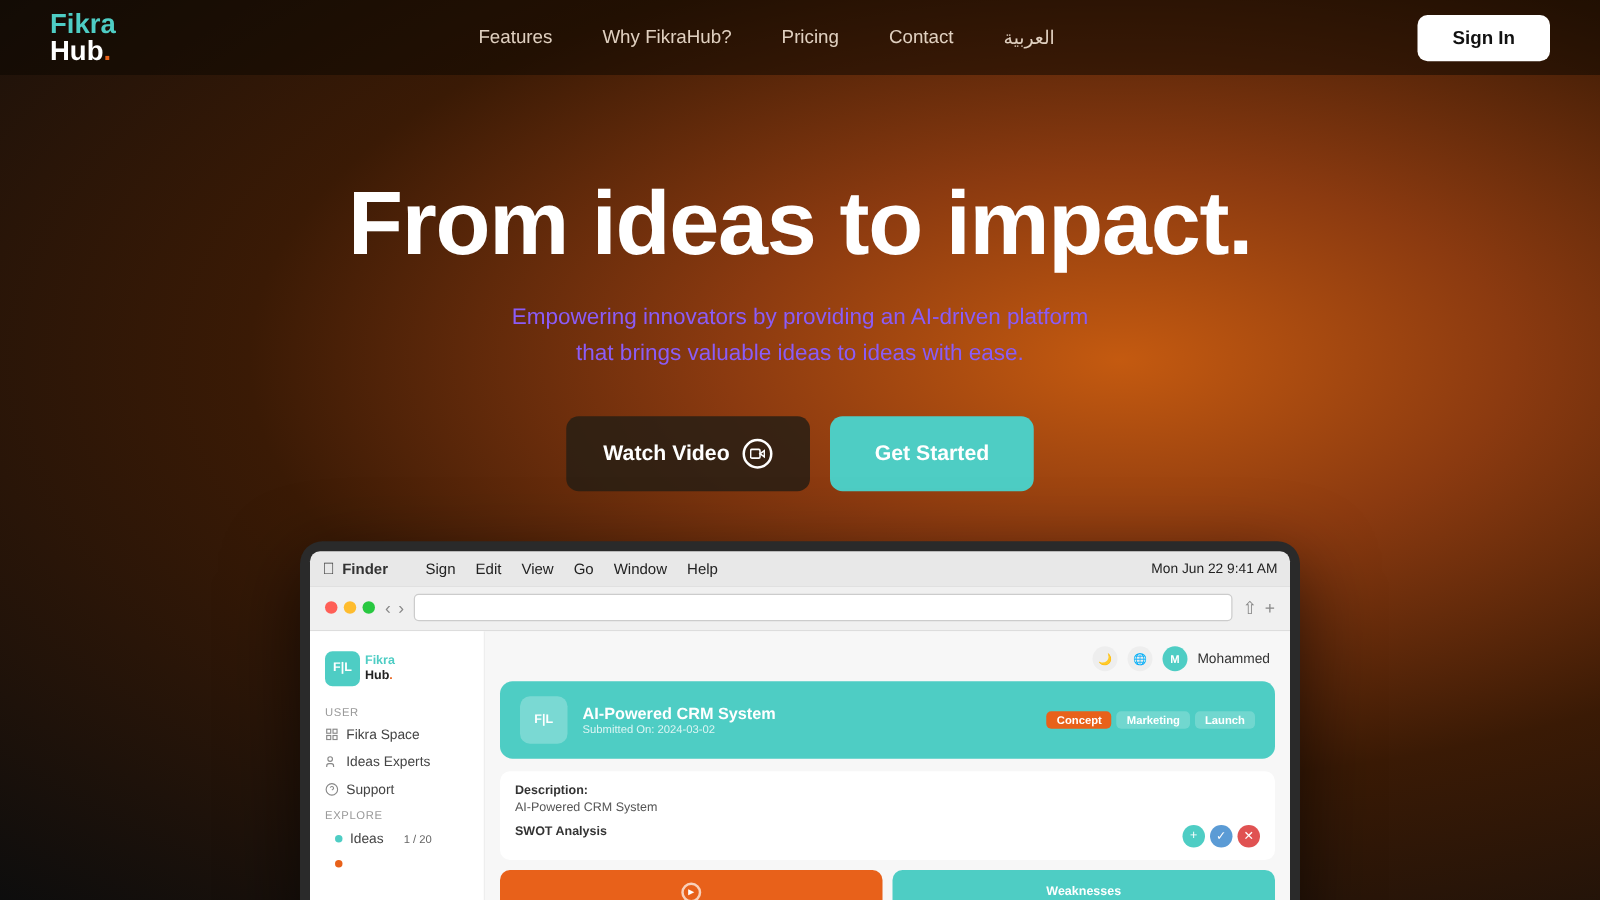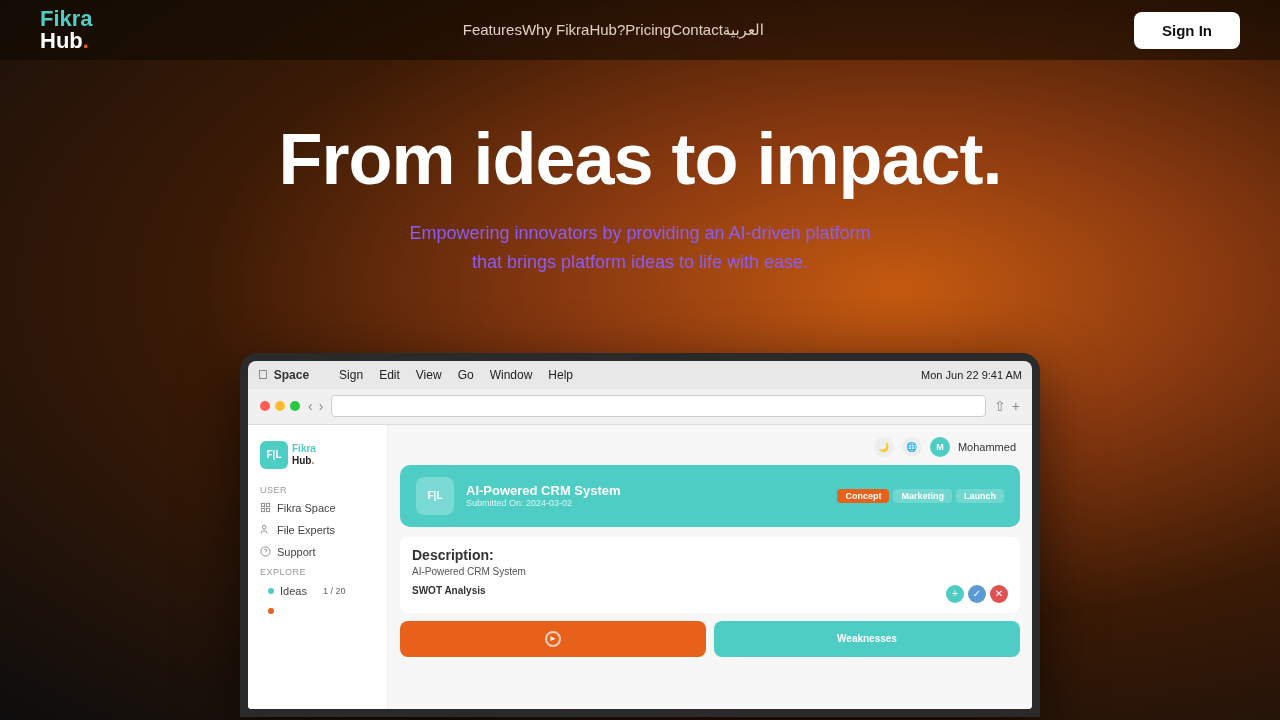--- a/index.html
+++ b/index.html
@@ -45,20 +45,21 @@
       font-size: 22px;
       font-weight: 700;
       color: #fff;
     }
     .logo-dot {
       color: #e8611a;
     }
 
     .nav-links {
       display: flex;
+      gap: 40px;
       list-style: none;
     }
     .nav-links li a {
       color: #e0d0c0;
       text-decoration: none;
       font-size: 15px;
       font-weight: 400;
     }
 
     .sign-in-btn {
@@ -70,21 +71,21 @@
       font-size: 15px;
       font-weight: 600;
       cursor: pointer;
     }
 
     
     .hero {
       position: relative;
       z-index: 10;
       text-align: center;
-      padding-top: 60px;
+      padding-top: 80px;
     }
 
     .hero h1 {
       font-size: 72px;
       font-weight: 800;
       color: #fff;
       letter-spacing: -1px;
       line-height: 1.1;
       margin-bottom: 20px;
     }
@@ -401,21 +402,21 @@
     .tag-marketing { background: rgba(255,255,255,0.2); color: #fff; }
     .tag-launch { background: rgba(255,255,255,0.2); color: #fff; }
 
     .card-body {
       background: #fff;
       border-radius: 8px;
       padding: 10px 12px;
     }
 
     .card-field-label {
-      font-size: 14px;
+      font-size: 10px;
       font-weight: 700;
       color: #333;
       margin-bottom: 3px;
     }
 
     .card-field-value {
       font-size: 10px;
       color: #555;
       margin-bottom: 8px;
     }
@@ -512,33 +513,43 @@
     <li><a href="#">العربية</a></li>
   </ul>
 
   <button class="sign-in-btn">Sign In</button>
 </nav>
 
 <section class="hero">
   <h1>From ideas to impact.</h1>
   <p class="hero-sub">
     <span>Empowering innovators by providing an AI-driven platform</span><br>
-    <span>that brings platform ideas to life with ease.</span>
+    <span>that brings valuable ideas to ideas with ease.</span>
   </p>
   <div class="hero-buttons">
+    <button class="btn-watch">
+      <span>Watch Video</span>
+      <span class="video-icon">
+        <svg width="12" height="12" viewBox="0 0 24 24" fill="none" stroke="white" stroke-width="2.5">
+          <path d="M23 7l-7 5 7 5V7z"></path>
+            <rect x="1" y="5" width="15" height="14" rx="2" ry="2"></rect>
+        </svg>
+      </span>
+    </button>
+    <button class="btn-get-started">Get Started</button>
   </div>
 </section>
 
 <div class="macbook-wrapper">
   <div class="macbook">
 
     <div class="macbook-menubar">
       <div class="macbook-menubar-left">
         <span style="font-size:13px;"></span>
-        <strong>Space</strong>
+        <strong>Finder</strong>
       </div>
       <div class="menubar-items">
         <span>Sign</span>
         <span>Edit</span>
         <span>View</span>
         <span>Go</span>
         <span>Window</span>
         <span>Help</span>
       </div>
       <div class="menubar-right">Mon Jun 22  9:41 AM</div>
@@ -583,21 +594,21 @@
                   <rect x="14" y="14" width="7" height="7"></rect>
                   <rect x="3" y="14" width="7" height="7"></rect>
                 </svg>
               <span>Fikra Space</span>
             </div>
             <div class="sidebar-item">
               <svg width="11" height="11" viewBox="0 0 24 24" fill="none" stroke="#888" stroke-width="2">
                   <circle cx="9" cy="7" r="4"></circle>
                   <path d="M3 21v-2a4 4 0 0 1 4-4h4a4 4 0 0 1 4 4v2"></path>
                 </svg>
-              <span>File Experts</span>
+              <span>Ideas Experts</span>
             </div>
             <div class="sidebar-item">
               <svg width="11" height="11" viewBox="0 0 24 24" fill="none" stroke="#888" stroke-width="2">
                   <circle cx="12" cy="12" r="10"></circle>
                   <path d="M9.09 9a3 3 0 0 1 5.83 1c0 2-3 3-3 3"></path>
                   <line x1="12" y1="17" x2="12.01" y2="17"></line>
                 </svg>
               <span>Support</span>
             </div>
 

